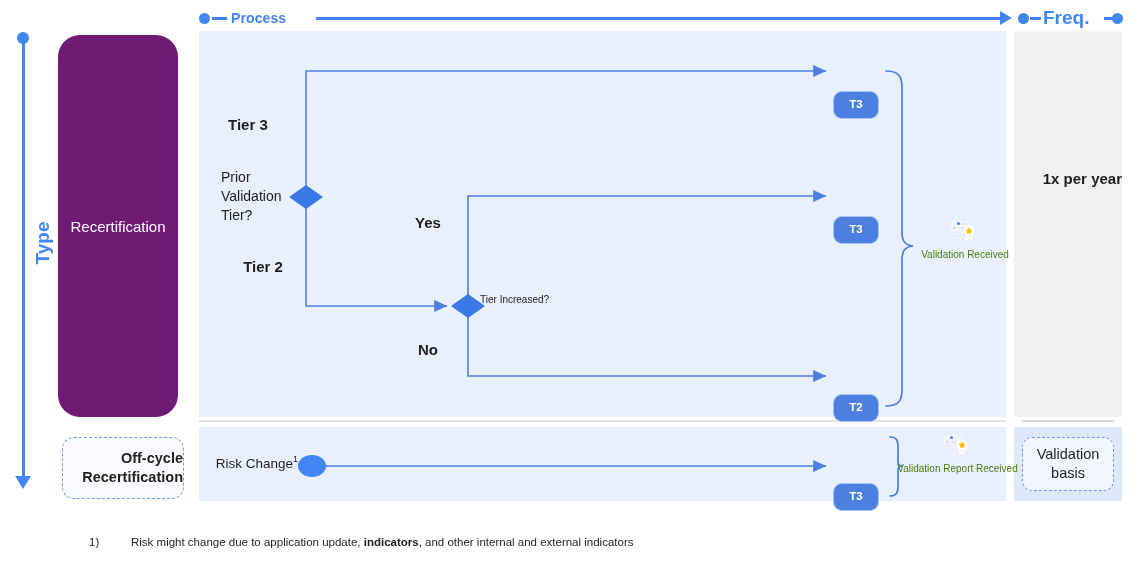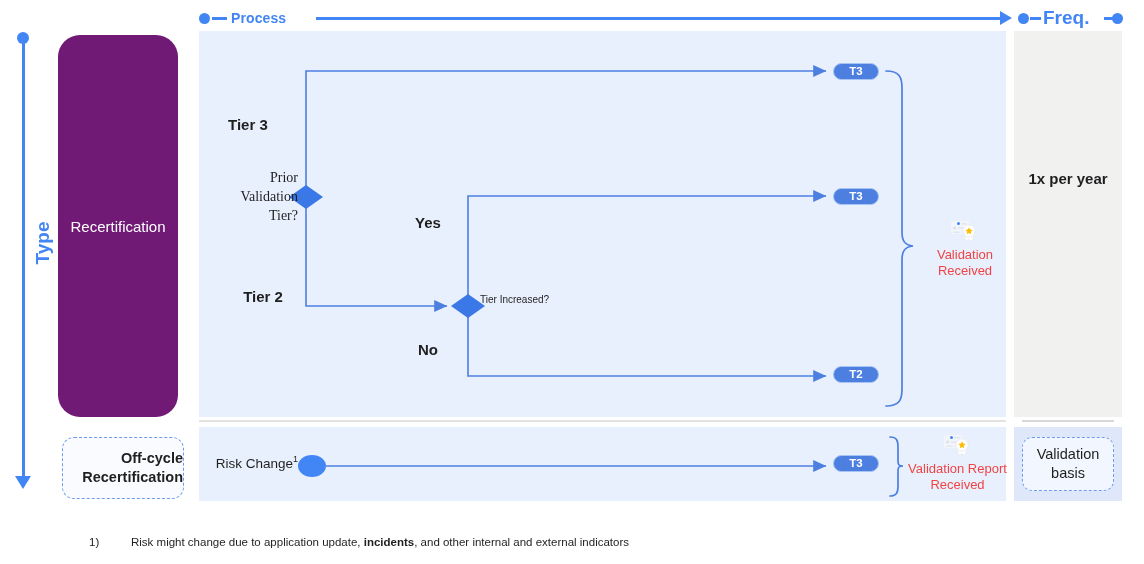--- a/index.html
+++ b/index.html
@@ -110,21 +110,21 @@
     width: 807px; height: 386px;
     background: #E9F0FD;
   }
   .panel-freq {
     position: absolute; left: 1014px; top: 31px;
     width: 108px; height: 386px;
     background: #F1F1F0;
   }
   .freq-text {
     position: absolute; left: 1014px; top: 168px;
-    width: 108px; text-align: center;
+    width: 108px; text-align: right;
     font-size: 15px; font-weight: 700; color: #1f1f1f; line-height: 21px;
   }
 
   .panel-process-2 {
     position: absolute; left: 199px; top: 427px;
     width: 807px; height: 74px;
     background: #E9F0FD;
   }
   .panel-freq-2 {
     position: absolute; left: 1014px; top: 427px;
@@ -151,30 +151,30 @@
   
   .flow-svg {
     position: absolute; left: 0; top: 0;
     width: 1144px; height: 564px;
     pointer-events: none;
   }
 
   
   .lbl { position: absolute; color: #1f1f1f; }
   .lbl-prior {
-    left: 212px; top: 168px; width: 86px; text-align: right;
-    font-size: 14px; line-height: 19px; font-family: Liberation Serif, serif;
+    left: 221px; top: 168px; width: 86px; text-align: left;
+    font-size: 14px; line-height: 19px;
   }
   .lbl-tier3 {
     left: 228px; top: 116px; width: 70px; text-align: left;
     font-size: 15px; font-weight: 700;
   }
   .lbl-tier2 {
     left: 228px; top: 258px; width: 70px; text-align: center;
-    font-size: 15px; font-weight: 700; margin-top: 30px;
+    font-size: 15px; font-weight: 700;
   }
   .lbl-yes {
     left: 398px; top: 214px; width: 60px; text-align: center;
     font-size: 15px; font-weight: 700;
   }
   .lbl-no {
     left: 398px; top: 341px; width: 60px; text-align: center;
     font-size: 15px; font-weight: 700;
   }
   .lbl-tierinc {
@@ -183,43 +183,44 @@
   }
   .lbl-riskchange {
     left: 206px; top: 454px; width: 92px; text-align: right;
     font-size: 13.5px;
   }
   .lbl-riskchange sup { font-size: 9px; }
 
   
   .pill {
     position: absolute;
-    width: 46px; height: 17px; border-radius: 9px;
+    width: 46px; height: 28px; border-radius: 9px;
     background: #4C7FE0;
     border: 1.6px solid #A7C4F5;
     color: #ffffff; font-size: 11.5px; font-weight: 700;
     display: flex; align-items: center; justify-content: center;
     line-height: 1;
+    margin-top: 28px;
   }
   .pill-a { left: 833px; top: 63px; }
   .pill-b { left: 833px; top: 188px; }
   .pill-c { left: 833px; top: 366px; }
   .pill-d { left: 833px; top: 455px; }
 
   
   .start-oval {
     position: absolute; left: 298px; top: 455px;
     width: 28px; height: 22px; border-radius: 50%;
     background: #4285F4;
   }
 
   
   .outcome {
     position: absolute; text-align: center;
-    font-size: 13px; color: #ef4444; line-height: 16px;
+    font-size: 10px; color: #4d7c0f; line-height: 16px;
   }
   .outcome-1 { left: 915px; top: 218px; width: 100px; }
   .outcome-2 { left: 895px; top: 432px; width: 125px; }
   .outcome-icon { display: block; margin: 0 auto 3px; width: 34px; height: 26px; }
 
   
   .fn-num {
     position: absolute; left: 89px; top: 536px;
     font-size: 11.5px; color: #1f1f1f;
   }
@@ -340,16 +341,16 @@
       <rect x="5" y="13.5" width="7" height="1.5" rx="0.75" fill="#E3E8F0"></rect>
       <path d="M15.5 16 l2.5 7.5 l3-2 l3 2 l2.5-7.5 z" fill="#FFFFFF" stroke="#E4E8EF" stroke-width="0.8"></path>
       <circle cx="21" cy="13" r="6.2" fill="#FFFFFF" stroke="#E4E8EF" stroke-width="0.9"></circle>
       <path d="M21 9.2 l1.1 2.4 l2.6 .3 l-1.95 1.8 .55 2.6 l-2.3-1.3 l-2.3 1.3 .55-2.6 l-1.95-1.8 l2.6-.3 z" fill="#FBBC04"></path>
     </svg>
     <span>Validation Report Received</span>
   </div>
 
   <div class="fn-num">1)</div>
   <div class="fn-text">
-    <span>Risk might change due to application update, </span><b>incidents</b><span>, and other internal and external indicators</span>
+    <span>Risk might change due to application update, </span><b>indicators</b><span>, and other internal and external indicators</span>
   </div>
 
 </div>
 
 </body></html>

